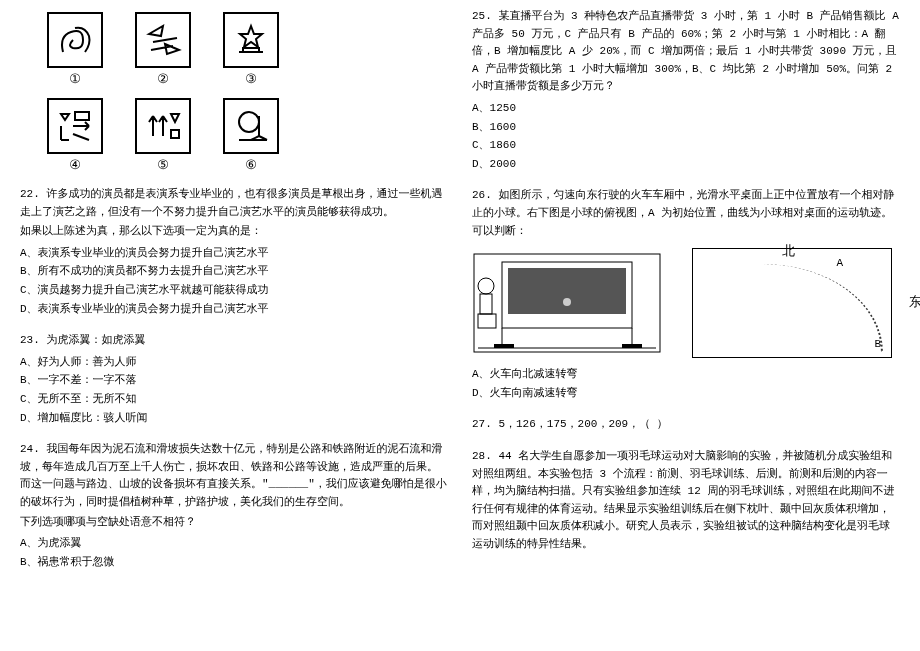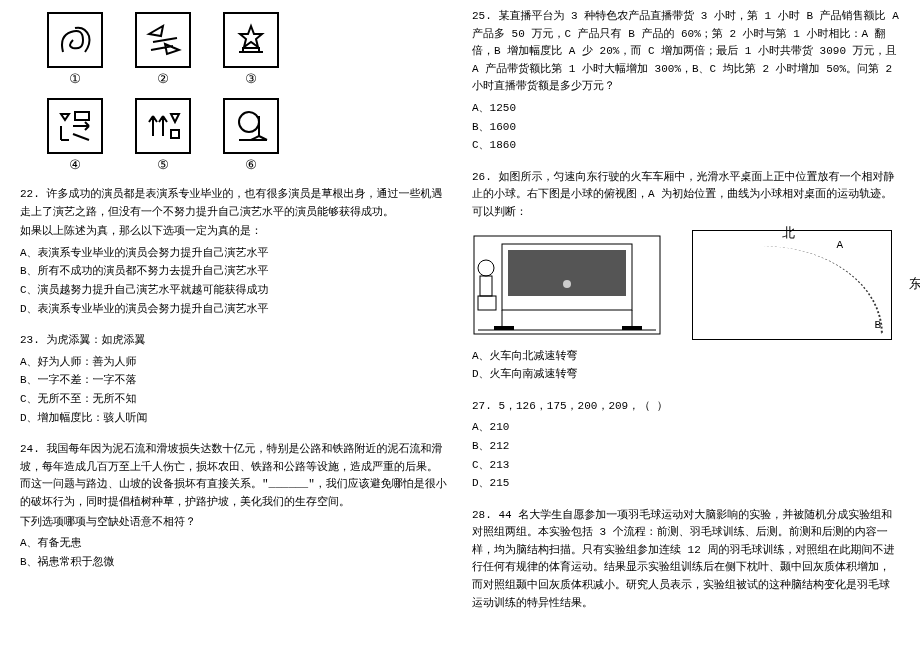--- a/index.html
+++ b/index.html
@@ -143,35 +143,36 @@
       <div>B、一字不差：一字不落</div>
       <div>C、无所不至：无所不知</div>
       <div>D、增加幅度比：骇人听闻</div>
     </div>
   </div>
 
   <div class="q">
     <div class="q-text">24. 我国每年因为泥石流和滑坡损失达数十亿元，特别是公路和铁路附近的泥石流和滑坡，每年造成几百万至上千人伤亡，损坏农田、铁路和公路等设施，造成严重的后果。而这一问题与路边、山坡的设备损坏有直接关系。"______"，我们应该避免哪怕是很小的破坏行为，同时提倡植树种草，护路护坡，美化我们的生存空间。</div>
     <div class="q-text">下列选项哪项与空缺处语意不相符？</div>
     <div class="opts">
-      <div>A、有备无患</div>
+      <div>A、为虎添翼</div>
       <div>B、祸患常积于忽微</div>
 
     </div>
   </div>
 </div>
 
 <div class="col">
 
   <div class="q">
     <div class="q-text">25. 某直播平台为 3 种特色农产品直播带货 3 小时，第 1 小时 B 产品销售额比 A 产品多 50 万元，C 产品只有 B 产品的 60%；第 2 小时与第 1 小时相比：A 翻倍，B 增加幅度比 A 少 20%，而 C 增加两倍；最后 1 小时共带货 3090 万元，且 A 产品带货额比第 1 小时大幅增加 300%，B、C 均比第 2 小时增加 50%。问第 2 小时直播带货额是多少万元？</div>
     <div class="opts">
       <div>A、1250</div>
       <div>B、1600</div>
       <div>C、1860</div>
+      <div>D、2000</div>
     </div>
   </div>
 
   <div class="q">
     <div class="q-text">26. 如图所示，匀速向东行驶的火车车厢中，光滑水平桌面上正中位置放有一个相对静止的小球。右下图是小球的俯视图，A 为初始位置，曲线为小球相对桌面的运动轨迹。可以判断：</div>
     <div class="train-figs">
       <svg class="train-svg" width="190" height="110" viewBox="0 0 190 110">
         <rect x="2" y="6" width="186" height="98" stroke="#000" fill="none"></rect>
         <rect x="30" y="14" width="130" height="66" stroke="#000" fill="none"></rect>
         <rect x="36" y="20" width="118" height="46" fill="#555"></rect>
@@ -196,26 +197,20 @@
       </div>
     </div>
     <div class="opts">
       <div>A、火车向北减速转弯</div>
       <div>D、火车向南减速转弯</div>
     </div>
   </div>
 
   <div class="q">
     <div class="q-text">27. 5，126，175，200，209，（    ）</div>
-    <div class="opts">
-      <div>A、210</div>
-      <div>B、212</div>
-      <div>C、213</div>
-      <div>D、215</div>
-    </div>
   </div>
 
   <div class="q">
     <div class="q-text">28. 44 名大学生自愿参加一项羽毛球运动对大脑影响的实验，并被随机分成实验组和对照组两组。本实验包括 3 个流程：前测、羽毛球训练、后测。前测和后测的内容一样，均为脑结构扫描。只有实验组参加连续 12 周的羽毛球训练，对照组在此期间不进行任何有规律的体育运动。结果显示实验组训练后在侧下枕叶、颞中回灰质体积增加，而对照组颞中回灰质体积减小。研究人员表示，实验组被试的这种脑结构变化是羽毛球运动训练的特异性结果。</div>
 
   </div>
 
 </div>
 
 </body></html>

